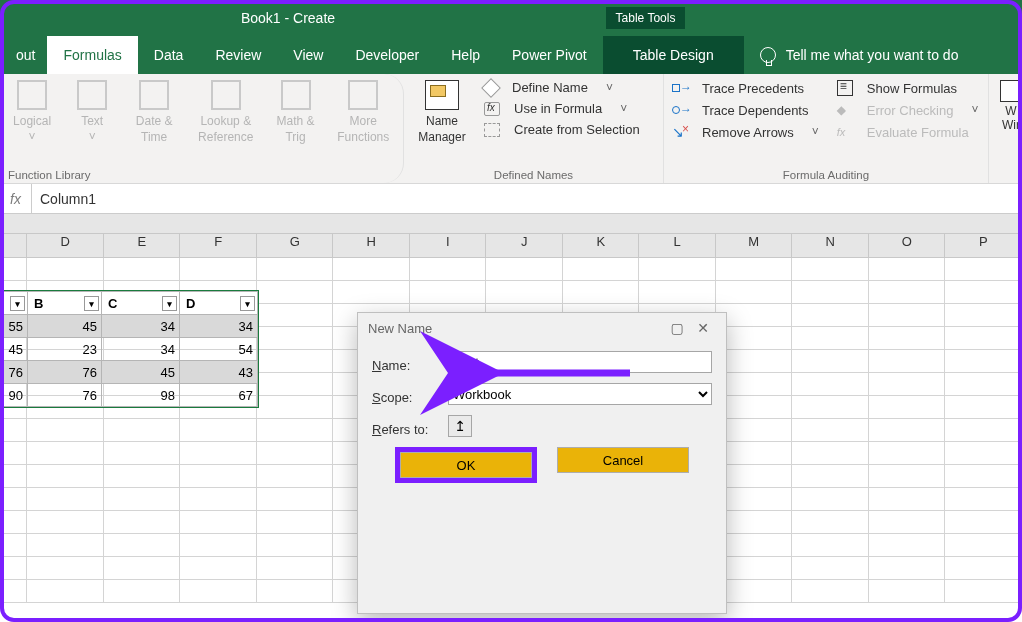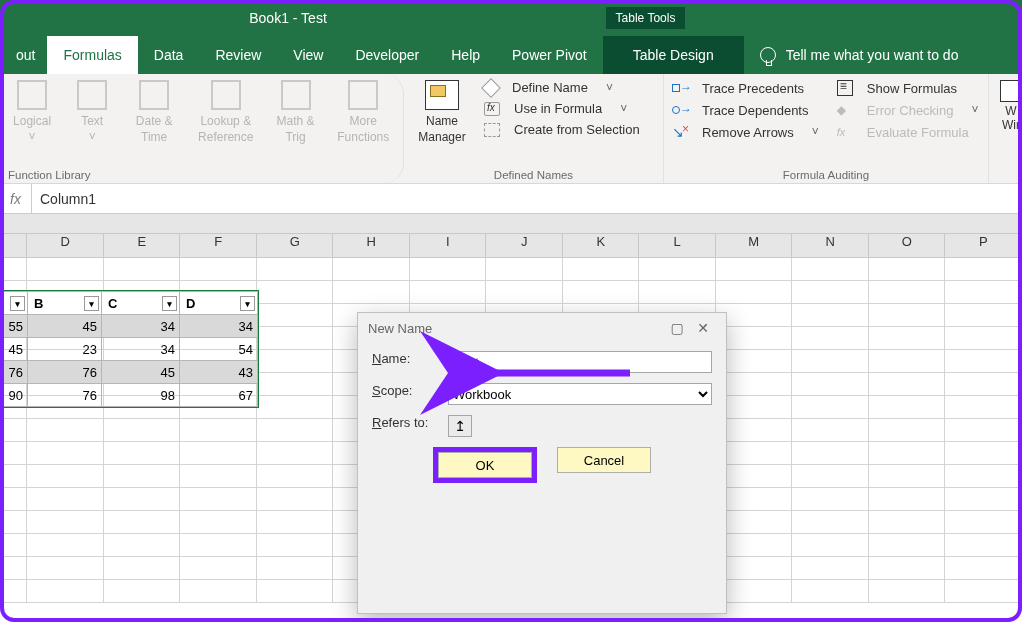--- a/index.html
+++ b/index.html
@@ -77,47 +77,47 @@
   .tbl td.c1{width:74px;}
   .tbl td.c2{width:78px;}
   .tbl td.c3{width:78px;}
 
   
   .dlg{position:absolute;left:357px;top:312px;width:370px;height:302px;background:#f0f0f0;border:1px solid #bfbfbf;box-shadow:0 8px 24px rgba(0,0,0,.28);}
   .dlg-title{height:30px;display:flex;align-items:center;padding:0 10px;color:#666;font-size:13px;}
   .dlg-title span.t{flex:1;}
   .dlg-title .win{width:26px;text-align:center;color:#666;cursor:pointer;font-size:14px;}
   .dlg-body{padding:8px 14px;}
-  .dlg-row{display:flex;align-items:flex-start;margin-bottom:10px;}
+  .dlg-row{display:flex;align-items:flex-end;margin-bottom:10px;}
   .dlg-row label{width:76px;font-size:13px;color:#333;}
   .dlg-row label u{text-decoration:underline;}
   .dlg-row .ctrl{flex:1;}
   .dlg-row input[type=text]{width:100%;height:22px;border:1px solid #a6a6a6;padding:0 6px;font-size:13px;background:#fff;}
   .dlg-row select{width:100%;height:22px;border:1px solid #a6a6a6;font-size:13px;background:#fff;}
   .dlg-row textarea{width:100%;height:90px;border:1px solid #a6a6a6;background:#fff;resize:none;}
   .refs{display:flex;gap:4px;align-items:center;}
   .refs input{flex:1;}
   .refs .pick{width:24px;height:22px;border:1px solid #a6a6a6;background:#eaeaea;display:flex;align-items:center;justify-content:center;font-size:14px;}
   .dlg-btns{display:flex;justify-content:center;gap:20px;margin-top:10px;}
-  .dlg-btns button{width:94px;height:26px;font-size:13px;border:1px solid #adadad;background:#fef9c3;cursor:pointer;}
+  .dlg-btns button{width:132px;height:26px;font-size:13px;border:1px solid #adadad;background:#eab308;cursor:pointer;}
   .ok-wrap{border:5px solid #7b1fff;padding:0;}
 
   
   .anno{position:absolute;left:480px;top:356px;width:150px;height:34px;pointer-events:none;}
   .anno svg{overflow:visible;}
 
   
   .outerframe{position:absolute;inset:0;border:4px solid #7b1fff;border-radius:14px;pointer-events:none;}
 </style>
 </head>
 <body>
 
 <div class="titlebar">
   <div style="width:575px;"></div>
-  <div class="title" style="position:absolute;left:0;width:576px;text-align:center;">Book1  -  Test</div>
+  <div class="title" style="position:absolute;left:0;width:576px;text-align:center;">Book1  -  Create</div>
   <div class="table-tools-wrap" style="position:absolute;left:576px;">
     <span class="table-tools">Table Tools</span>
   </div>
 </div>
 
 <div class="ribbon-tabs">
   <div class="tab" style="padding-left:16px;padding-right:12px;">out</div>
   <div class="tab active">Formulas</div>
   <div class="tab">Data</div>
   <div class="tab">Review</div>

